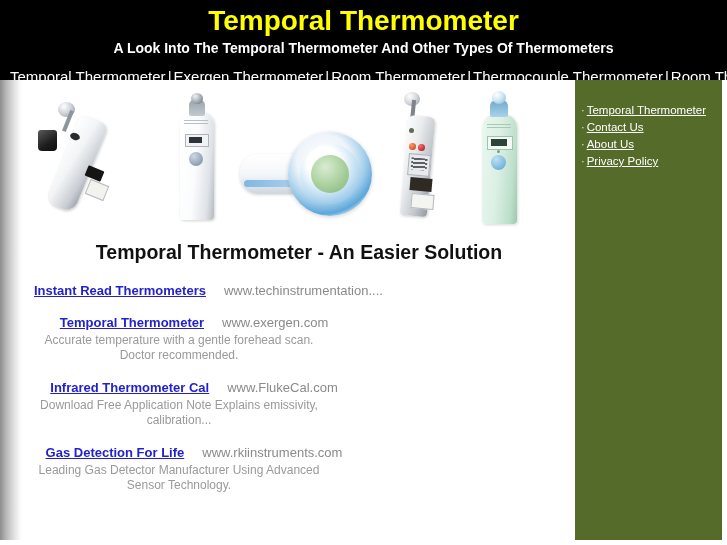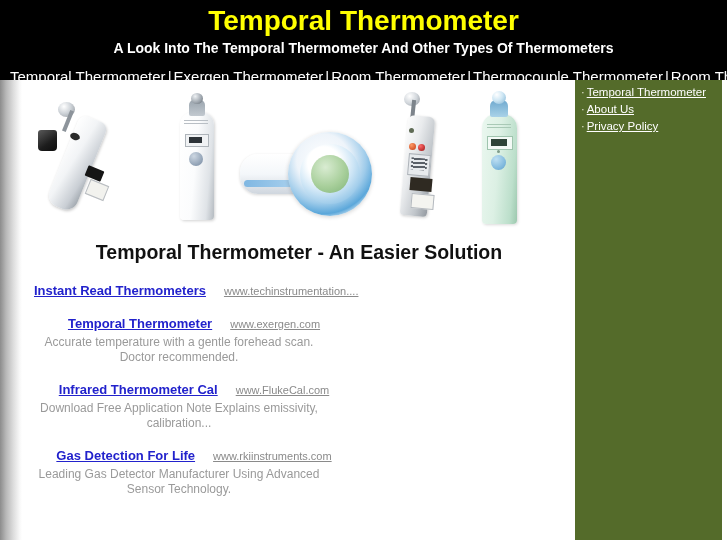--- a/index.html
+++ b/index.html
@@ -75,21 +75,21 @@
   }
 
   
   .sidebar {
     position: absolute;
     left: 575px; top: 80px;
     width: 147px;
     height: 465px;
     background: #546B2A;
     box-sizing: border-box;
-    padding: 4px 6px 0 6px;
+    padding: 22px 6px 0 6px;
   }
   .sidebar-list {
     list-style: none;
     margin: 0;
     padding: 0;
   }
   .sidebar-item {
     font-size: 11.5px;
     line-height: 16px;
     color: #ffffff;
@@ -415,25 +415,24 @@
     white-space: nowrap;
   }
   .ad-title {
     font-size: 13px;
     font-weight: bold;
     color: #2222cc;
     text-decoration: underline;
     font-family: "Liberation Sans", sans-serif;
   }
   .ad-url {
-    font-size: 11px;
+    font-size: 13px;
     color: #8a8a8a;
     padding-left: 18px;
     font-family: "Liberation Sans", sans-serif;
-    text-decoration: underline;
   }
   .ad-desc {
     font-size: 12px;
     color: #9a9a9a;
     line-height: 15px;
     padding-top: 3px;
     max-width: 290px;
   }
 
   .bottom-strip {
@@ -553,20 +552,21 @@
       </div>
 
     </div>
 
   </div>
 
   <div class="sidebar-top-gap"></div>
   <div class="sidebar">
     <ul class="sidebar-list">
       <li class="sidebar-item"><span class="sidebar-bullet">·</span><a href="#">Temporal Thermometer</a></li>
+      <li class="sidebar-item"><span class="sidebar-bullet">·</span><a href="#">Contact Us</a></li>
       <li class="sidebar-item"><span class="sidebar-bullet">·</span><a href="#">About Us</a></li>
       <li class="sidebar-item"><span class="sidebar-bullet">·</span><a href="#">Privacy Policy</a></li>
     </ul>
   </div>
   <div class="sidebar-right-strip"></div>
 
   <div class="bottom-strip"></div>
 
 </div>
 

